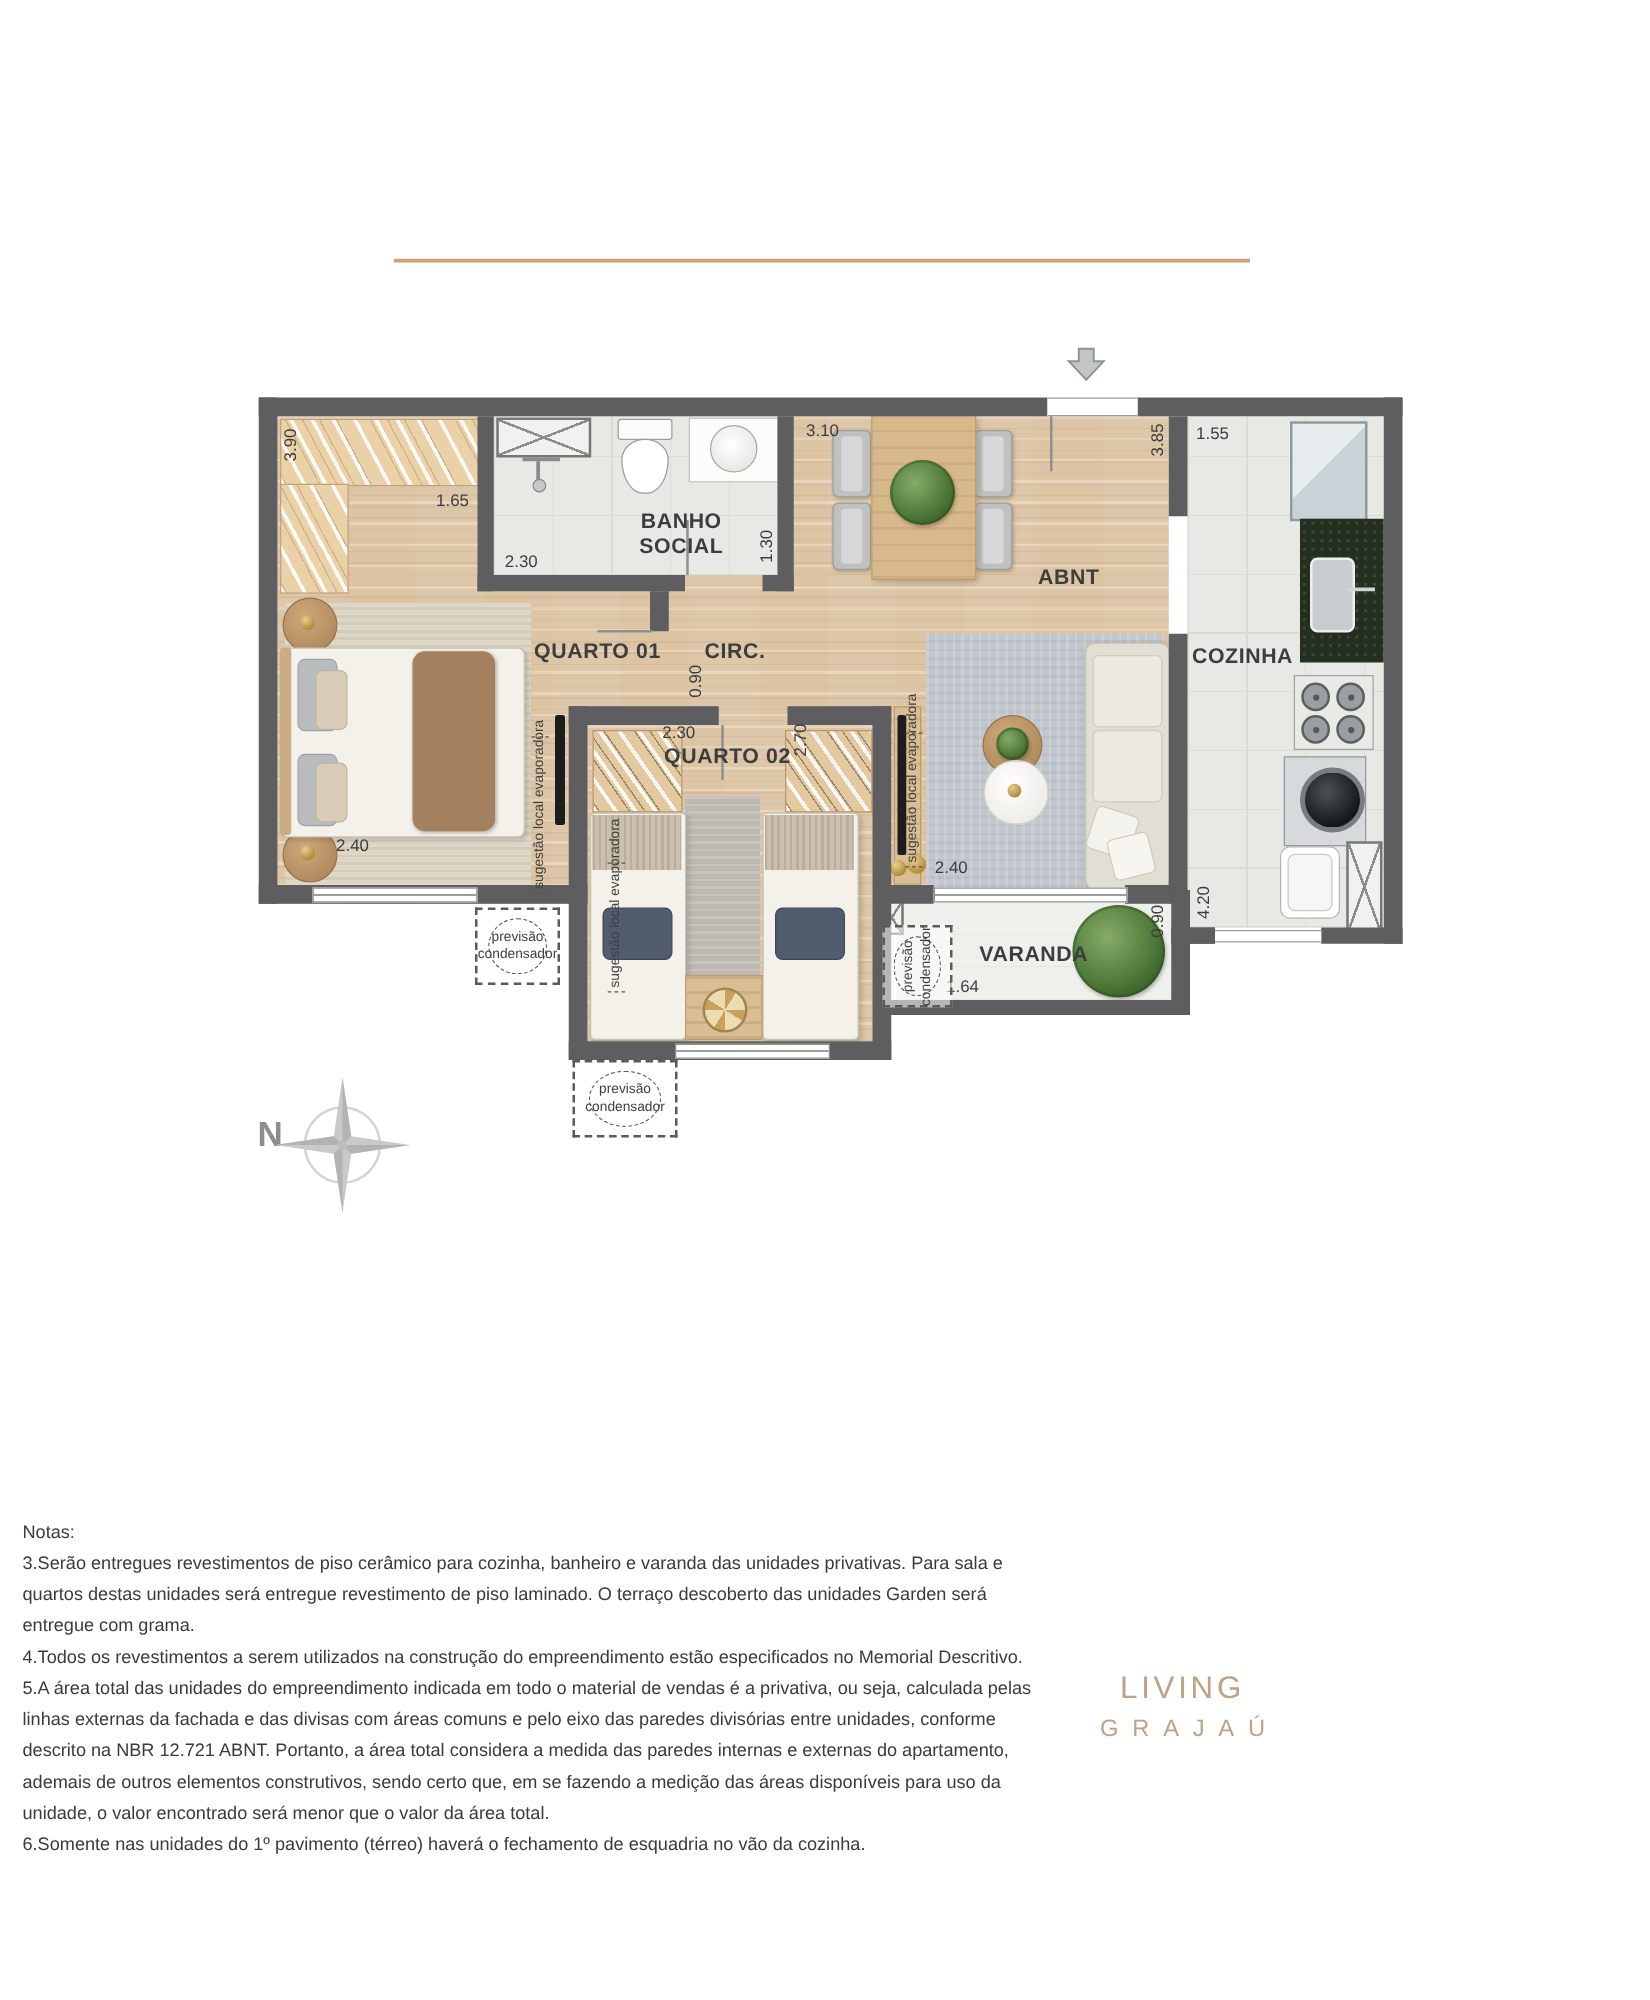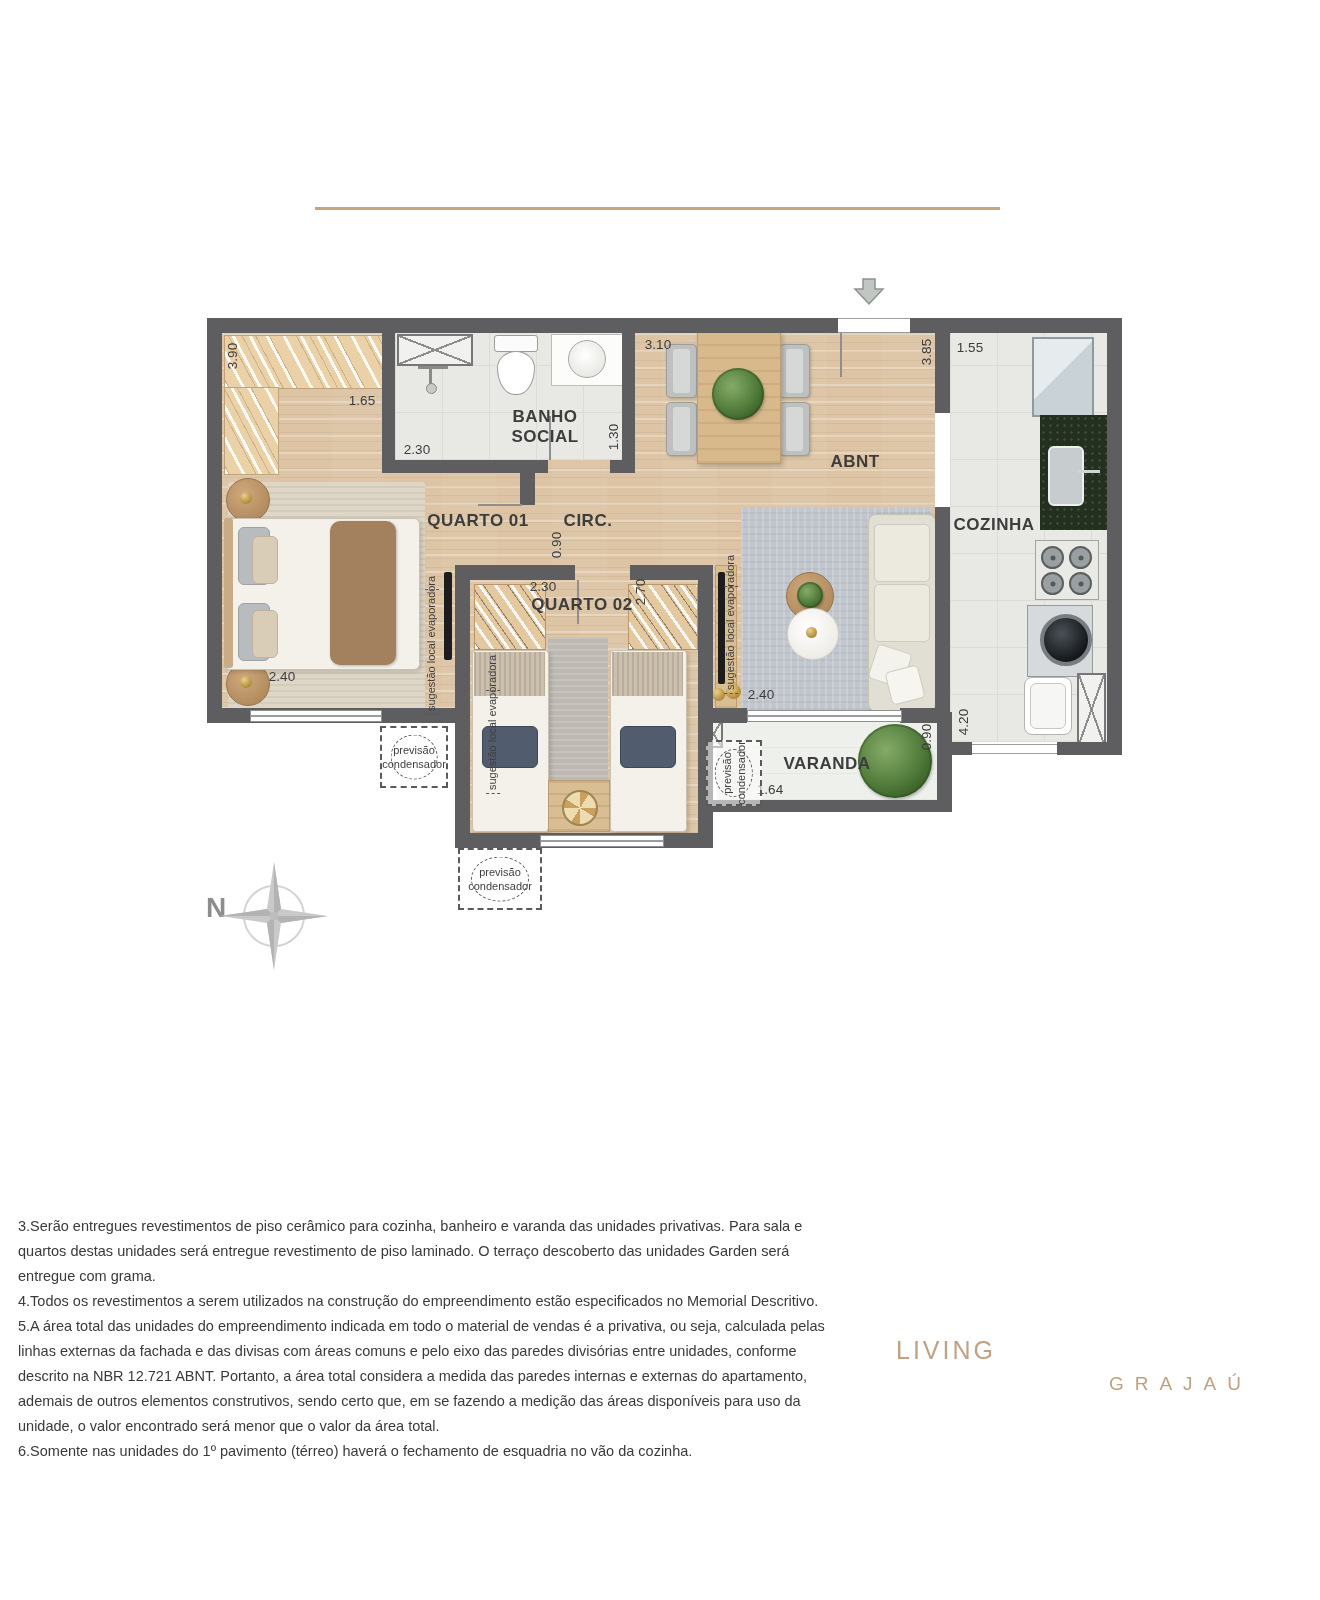--- a/index.html
+++ b/index.html
@@ -106,21 +106,21 @@
              background-image:repeating-linear-gradient(0deg, rgba(120,85,45,.14) 0 2px, rgba(0,0,0,0) 2px 12px);}
   .wr{position:absolute;background-color:#e4c9a0;border:1px solid #b8966a;
       background-image:repeating-linear-gradient(55deg, rgba(255,255,255,.9) 0 3px, rgba(0,0,0,0) 3px 13px),
                        repeating-linear-gradient(55deg, rgba(70,60,50,.5) 3px 4px, rgba(0,0,0,0) 4px 13px);}
   
   .notes{position:absolute;left:18px;top:1214px;width:832px;font-size:14.5px;line-height:25px;color:#3a3a3a;}
   .notes p{margin:0;}
   .logo{position:absolute;left:880px;top:1336px;width:372px;color:#bfa183;}
   .logo .l1{font-size:25px;font-weight:normal;letter-spacing:3px;margin-left:16px;}
   .logo .l2{font-family:"Liberation Serif", serif;font-size:76px;line-height:1.0;margin-top:0px;}
-  .logo .l3{font-size:19px;letter-spacing:11px;text-align:right;margin-top:8px;}
+  .logo .l3{font-size:19px;letter-spacing:11px;text-align:left;margin-top:8px;}
   .north{position:absolute;left:206px;top:892px;font-size:28px;font-weight:bold;color:#8d8d8d;}
 </style>
 </head>
 <body>
 
 <div class="page">
 
   <div class="title-rule"></div>
 
   <svg class="abs" style="left:852px;top:277px;" width="34" height="30" viewBox="0 0 34 30">
@@ -293,20 +293,21 @@
     <polygon points="37,35 54,52 58,56 50,48" fill="#cfcfcf"></polygon>
     <polygon points="58,2 65,49 112,56 65,63 58,110 51,63 4,56 51,49" fill="#c9c9c9"></polygon>
     <polygon points="58,2 65,49 58,56 58,2" fill="#b3b3b3"></polygon>
     <polygon points="112,56 65,63 58,56 112,56" fill="#b3b3b3"></polygon>
     <polygon points="58,110 51,63 58,56 58,110" fill="#b3b3b3"></polygon>
     <polygon points="4,56 51,49 58,56 4,56" fill="#b3b3b3"></polygon>
     <circle cx="58" cy="56" r="4" fill="#bdbdbd"></circle>
   </svg>
 
   <div class="notes">
+    <p>Notas:</p>
     <p>3.Serão entregues revestimentos de piso cerâmico para cozinha, banheiro e varanda das unidades privativas. Para sala e quartos destas unidades será entregue revestimento de piso laminado. O terraço descoberto das unidades Garden será entregue com grama.</p>
     <p>4.Todos os revestimentos a serem utilizados na construção do empreendimento estão especificados no Memorial Descritivo.</p>
     <p>5.A área total das unidades do empreendimento indicada em todo o material de vendas é a privativa, ou seja, calculada pelas linhas externas da fachada e das divisas com áreas comuns e pelo eixo das paredes divisórias entre unidades, conforme descrito na NBR 12.721 ABNT. Portanto, a área total considera a medida das paredes internas e externas do apartamento, ademais de outros elementos construtivos, sendo certo que, em se fazendo a medição das áreas disponíveis para uso da unidade, o valor encontrado será menor que o valor da área total.</p>
     <p>6.Somente nas unidades do 1º pavimento (térreo) haverá o fechamento de esquadria no vão da cozinha.</p>
 
   </div>
 
   <div class="logo">
     <div class="l1">LIVING</div>
     <div class="l3">GRAJAÚ</div>

